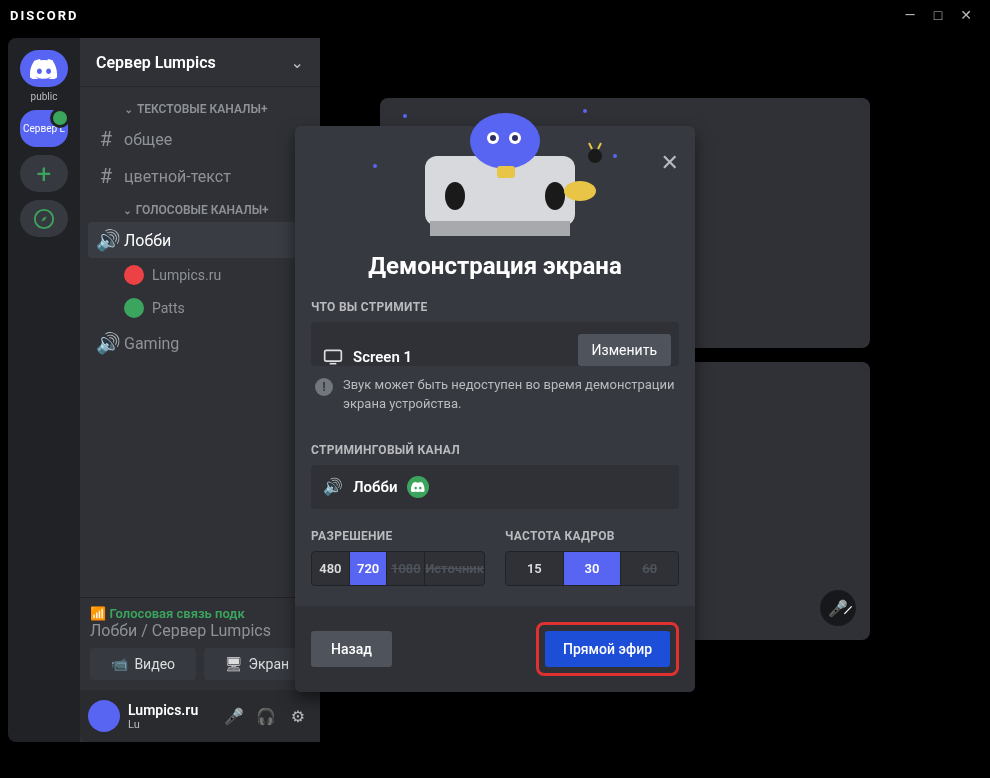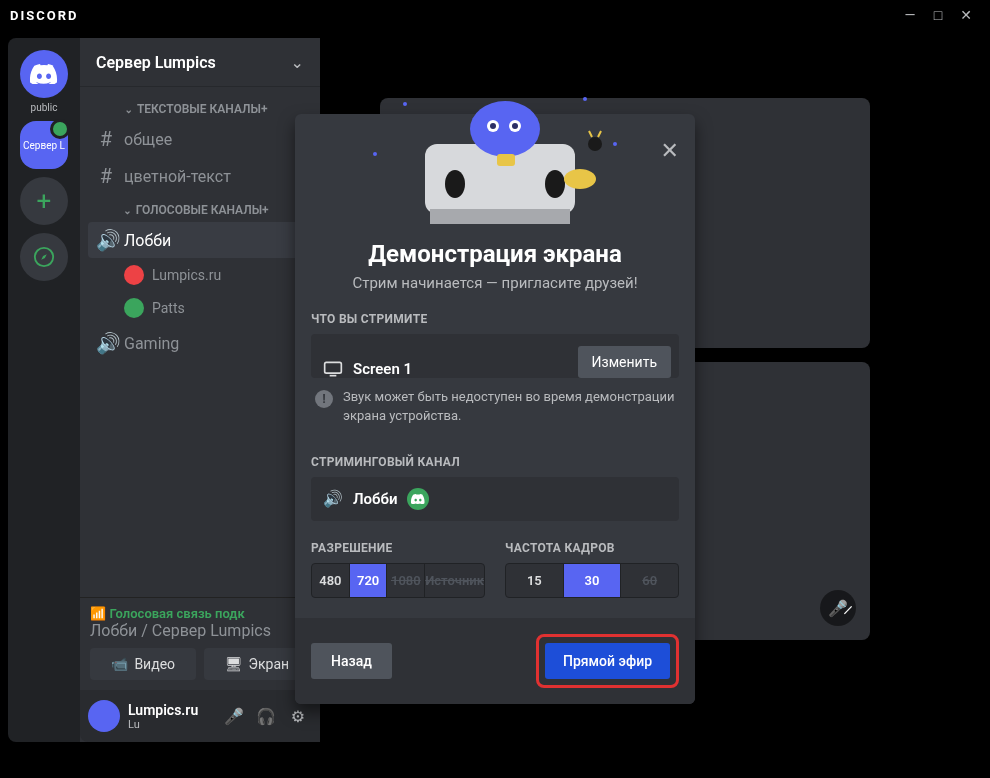--- a/index.html
+++ b/index.html
@@ -3,21 +3,21 @@
 <meta charset="utf-8">
 <style>
 * { margin: 0; padding: 0; box-sizing: border-box; font-family: -apple-system, BlinkMacSystemFont, 'Segoe UI', Roboto, Helvetica, Arial, sans-serif; }
 body { background: #000; color: #dcddde; width: 990px; height: 778px; overflow: hidden; }
 .titlebar { height: 30px; background: #000; display: flex; align-items: center; padding: 0 10px; }
 .titlebar .logo { font-weight: 700; letter-spacing: 2px; color: #fff; font-size: 13px; }
 .titlebar .spacer { flex: 1; }
 .winbtn { width: 28px; height: 28px; display: flex; align-items: center; justify-content: center; color: #b9bbbe; font-size: 14px; }
 .app { position: relative; display: flex; height: 720px; background: #000; padding: 8px; gap: 0; }
 .servers { width: 72px; background: #202225; display: flex; flex-direction: column; align-items: center; padding-top: 12px; gap: 8px; border-radius: 8px 0 0 8px; }
-.server-pill { width: 48px; height: 48px; border-radius: 24px; background: #36393f; display: flex; align-items: center; justify-content: center; color: #dcddde; font-size: 22px; position: relative; }
+.server-pill { width: 48px; height: 37px; border-radius: 24px; background: #36393f; display: flex; align-items: center; justify-content: center; color: #dcddde; font-size: 22px; position: relative; }
 .server-pill.home { background: #5865f2; }
 .server-pill.active { border-radius: 16px; }
 .server-label { font-size: 10px; color: #b9bbbe; margin-top: -4px; }
 .server-pill.small-badge::after { content: ''; position: absolute; width: 14px; height: 14px; background: #3ba55d; border: 3px solid #202225; border-radius: 50%; right: -2px; top: -2px; }
 .server-pill.add { background: #36393f; color: #3ba55d; font-size: 26px; }
 .server-pill.explore { background: #36393f; color: #3ba55d; }
 .channels { width: 240px; background: #2f3136; display: flex; flex-direction: column; }
 .server-header { height: 48px; display: flex; align-items: center; justify-content: space-between; padding: 12px 16px; box-shadow: 0 1px 0 rgba(4,4,5,0.2); }
 .server-header h1 { font-size: 16px; font-weight: 600; color: #fff; }
 .chevron { color: #b9bbbe; }
@@ -200,21 +200,20 @@
         <rect x="142" y="70" width="18" height="12" rx="3" fill="#e8c547"></rect>
         <ellipse cx="100" cy="100" rx="10" ry="14" fill="#1a1a1a"></ellipse>
         <ellipse cx="200" cy="100" rx="10" ry="14" fill="#1a1a1a"></ellipse>
         <ellipse cx="225" cy="95" rx="16" ry="10" fill="#e8c547"></ellipse>
         <circle cx="240" cy="60" r="7" fill="#1a1a1a"></circle>
           <path d="M237 53 l-3 -6 M243 53 l3 -6" stroke="#e8c547" stroke-width="2"></path>
       </svg>
     </div>
     <div class="modal-content">
       <h2 class="modal-title">Демонстрация экрана</h2>
-      <p class="modal-sub">Стрим начинается — пригласите друзей!</p>
 
       <div class="sec-label">ЧТО ВЫ СТРИМИТЕ</div>
       <div class="stream-row">
         <span>
           <svg width="20" height="18" viewBox="0 0 24 20">
               <rect x="2" y="2" width="20" height="13" rx="2" fill="none" stroke="#dcddde" stroke-width="2"></rect>
               <path d="M8 18h8" stroke="#dcddde" stroke-width="2"></path>
             </svg>
         </span>
         <span class="label">Screen 1</span>

